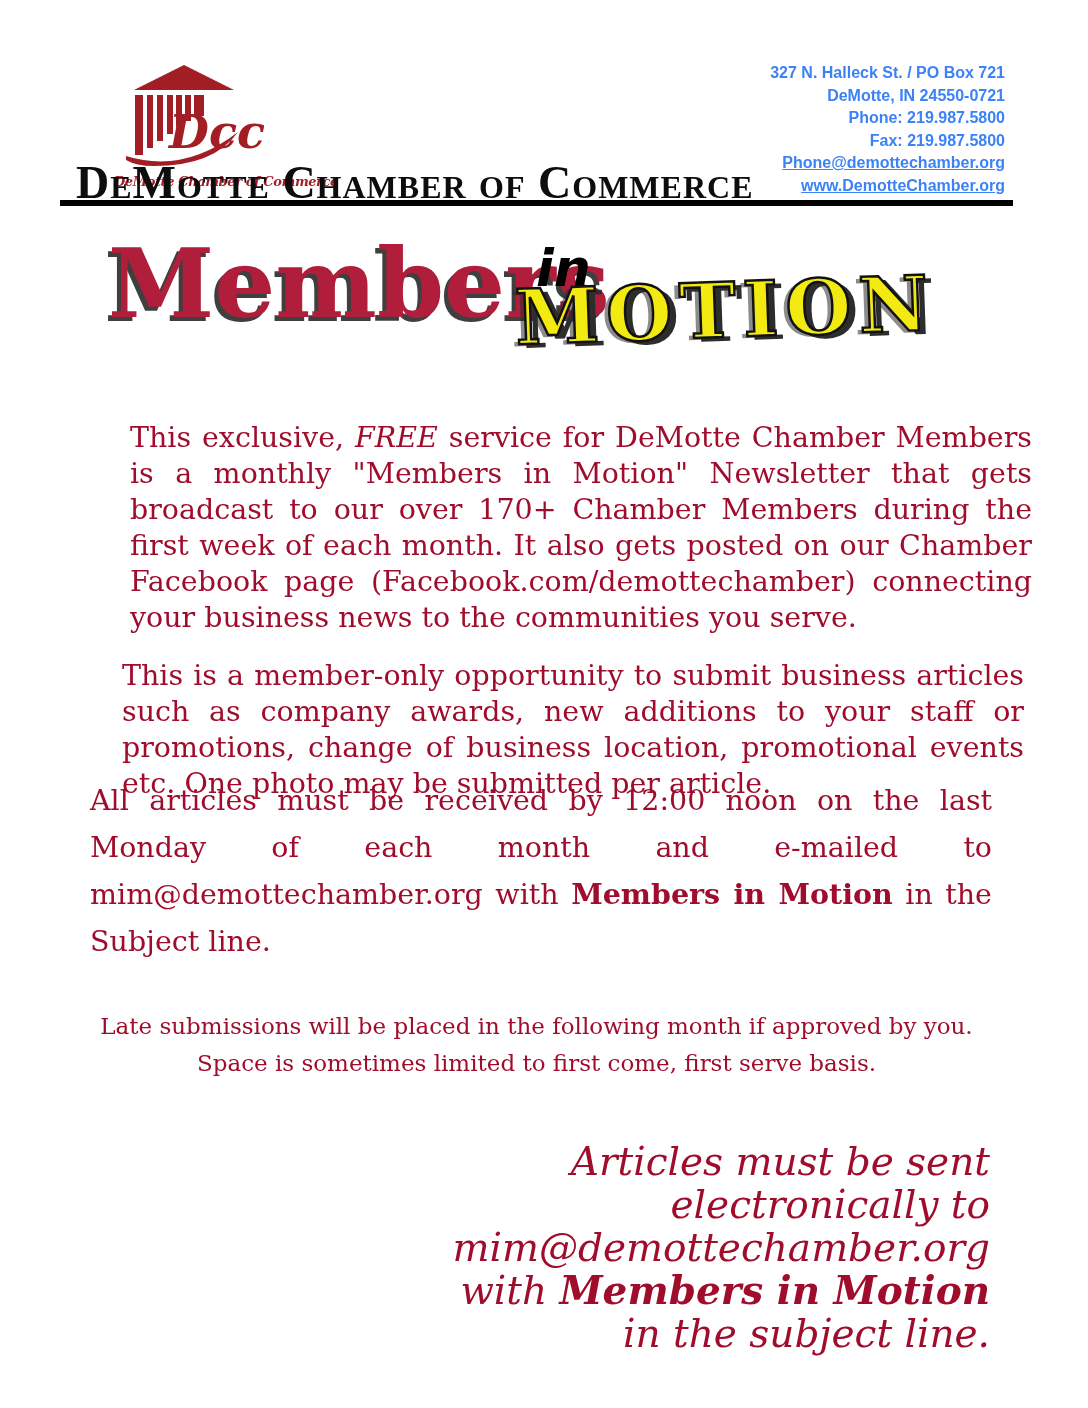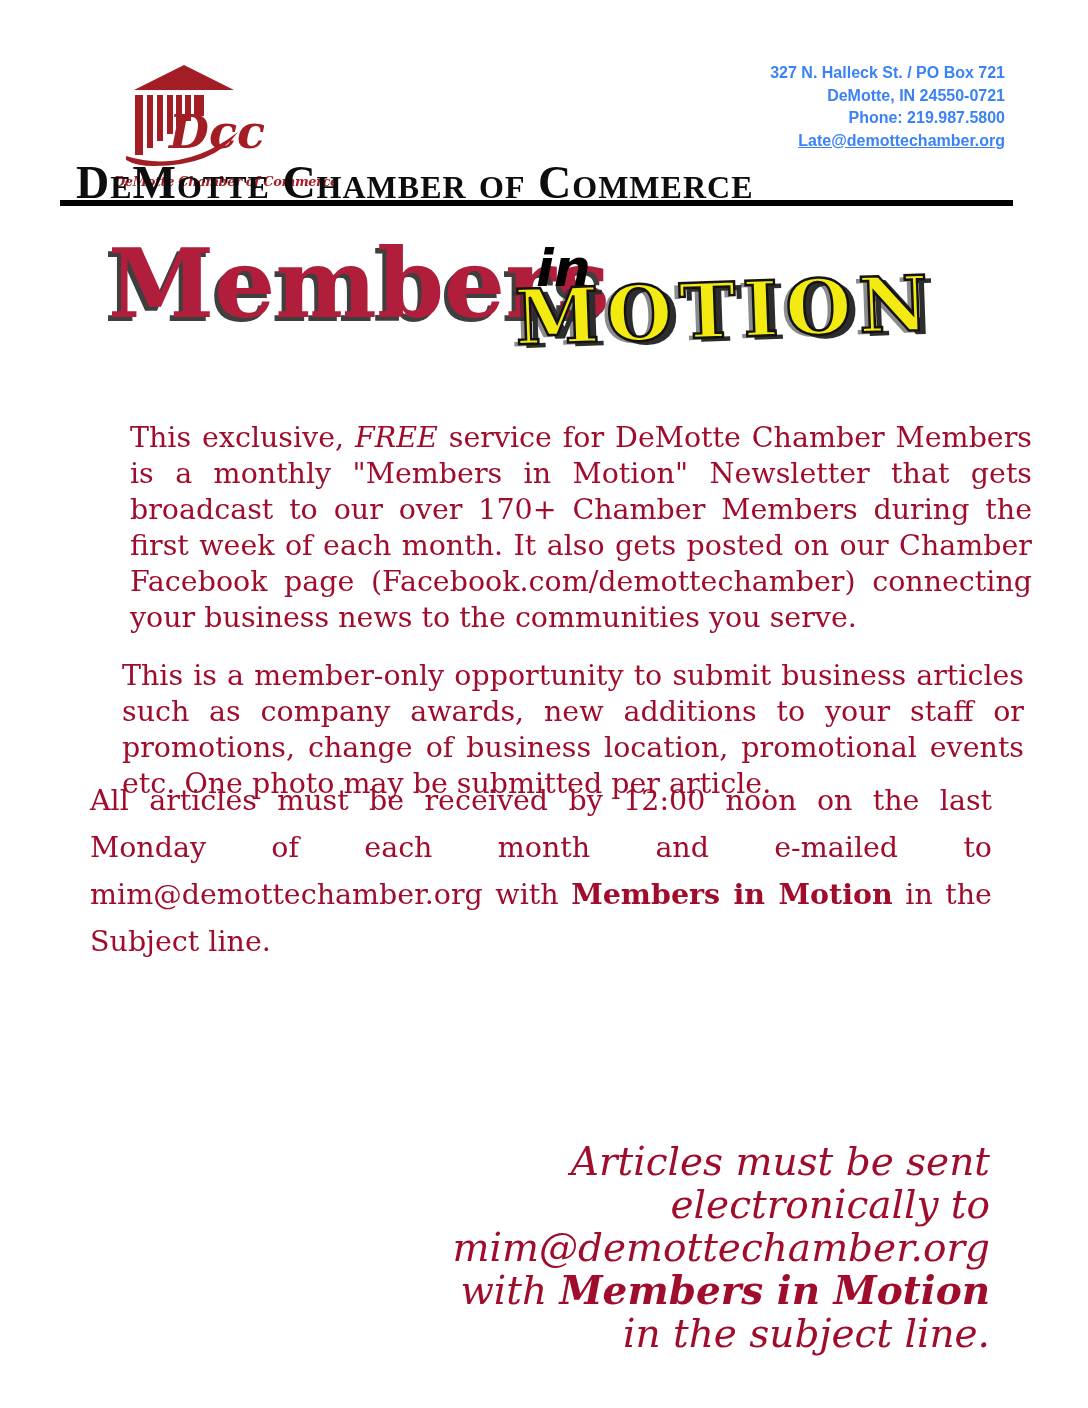--- a/index.html
+++ b/index.html
@@ -141,31 +141,37 @@
     </svg>
     <div class="logo-script">DeMotte Chamber of Commerce</div>
   </div>
 
   <h1 class="org-name">DeMotte Chamber of Commerce</h1>
 
   <div class="contact">
     <div>327 N. Halleck St. / PO Box 721</div>
     <div>DeMotte, IN 24550-0721</div>
     <div>Phone: 219.987.5800</div>
-    <div class="link">Late@demottechamber.org</div>
+    <div>Fax: 219.987.5800</div>
+    <div class="link">Phone@demottechamber.org</div>
+    <div class="link">www.DemotteChamber.org</div>
   </div>
 
   <div class="rule"></div>
 
   <div class="mh-members">Members</div>
   <div class="mh-in">in</div>
   <div class="mh-motion">MOTION</div>
 
   <p class="para p1"><span>This exclusive, </span><em>FREE</em><span> service for DeMotte Chamber Members is a monthly "Members in Motion" Newsletter that gets broadcast to our over 170+ Chamber Members during the first week of each month. It also gets posted on our Chamber Facebook page (Facebook.com/demottechamber) connecting your business news to the communities you serve.</span></p>
 
   <p class="para p2">This is a member-only opportunity to submit business articles such as company awards, new additions to your staff or promotions, change of business location, promotional events etc. One photo may be submitted per article.</p>
 
   <p class="para p3"><span>All articles must be received by 12:00 noon on the last Monday of each month and e-mailed to mim@demottechamber.org with </span><b>Members in Motion</b><span> in the Subject line.</span></p>
 
+  <div class="note">
+    <div>Late submissions will be placed in the following month if approved by you.</div>
+    <div>Space is sometimes limited to first come, first serve basis.</div>
+  </div>
 
   <div class="footer-block"><span>Articles must be sent electronically to</span><br><span>mim@demottechamber.org with </span><b>Members in Motion</b><br><span>in the subject line.</span></div>
 
 </div>
 
 </body></html>

